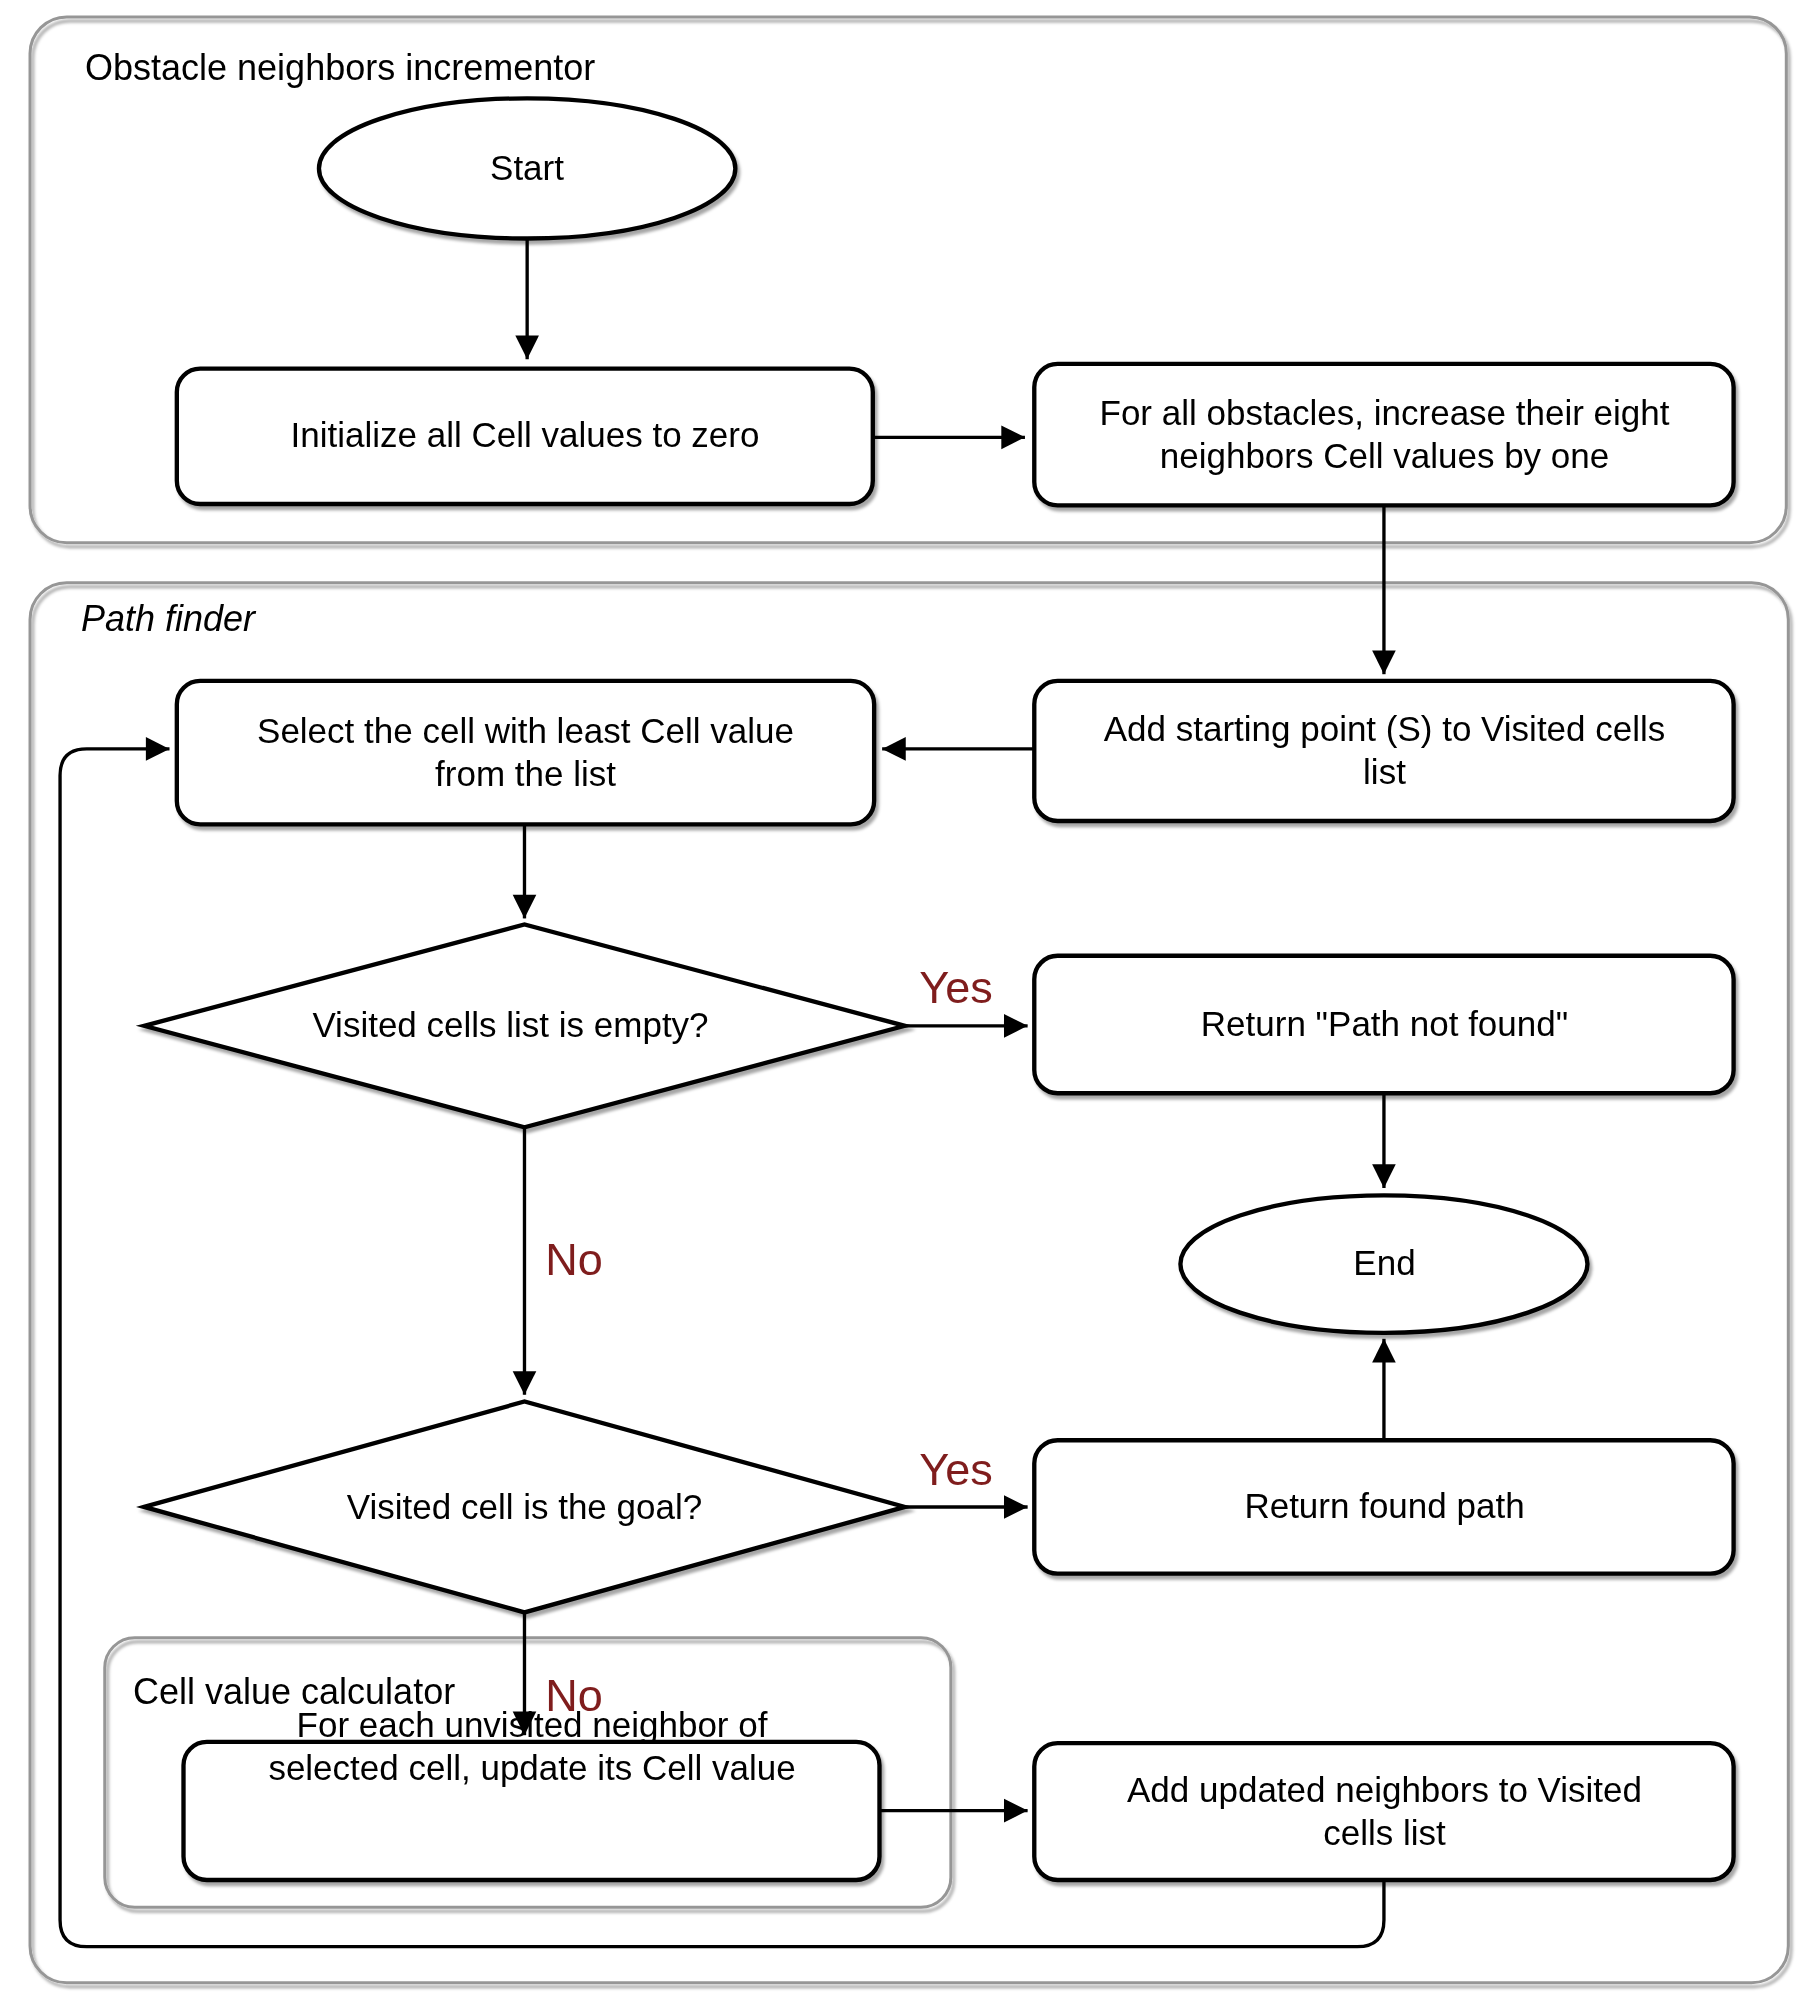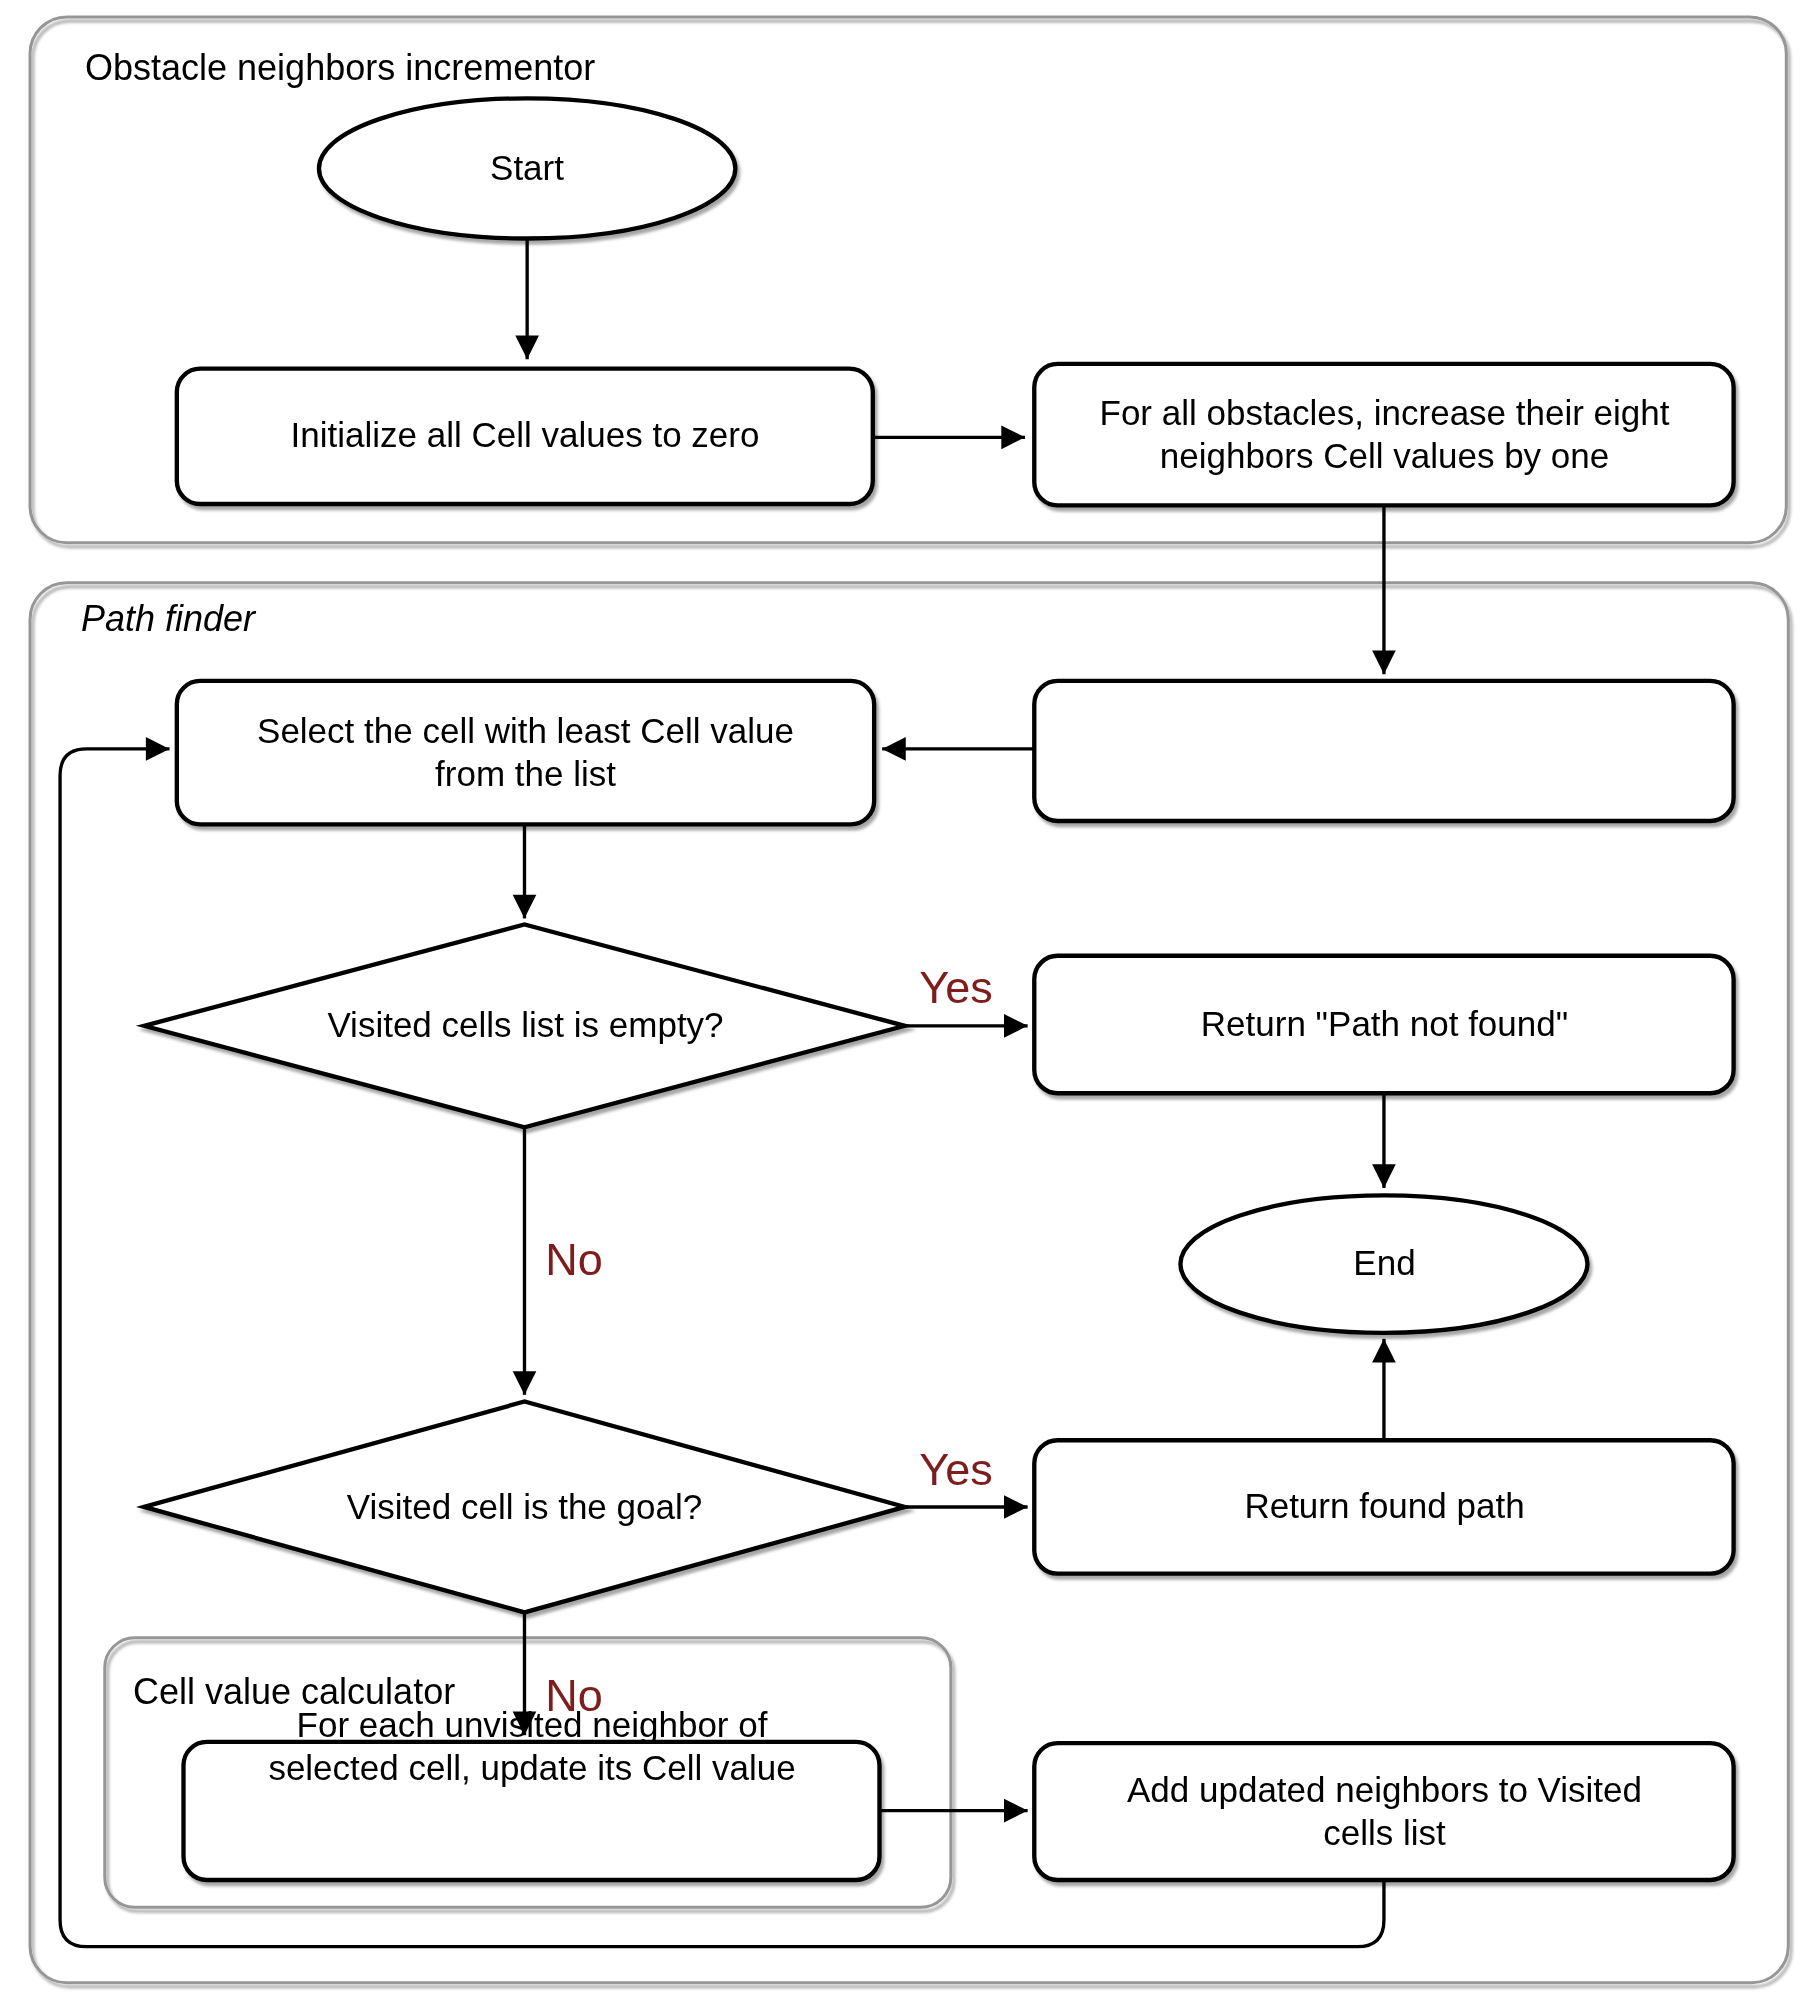--- a/index.html
+++ b/index.html
@@ -103,21 +103,23 @@
   <div class="ctitle" style="left:85px; top:48px;">Obstacle neighbors incrementor</div>
   <div class="ctitle" style="left:81px; top:599px;font-style:italic;">Path finder</div>
   <div class="ctitle" style="left:133px; top:1672px;">Cell value calculator</div>
 
   <div class="lbl" style="left:319px; top:98px; width:416px; height:140px;">Start</div>
   <div class="lbl" style="left:177px; top:368px; width:696px; height:135px;">Initialize all Cell values to zero</div>
   <div class="lbl" style="left:1035px; top:364px; width:699px; height:141px;">For all obstacles, increase their eight
 neighbors Cell values by one</div>
   <div class="lbl" style="left:177px; top:681px; width:697px; height:144px;">Select the cell with least Cell value
 from the list</div>
-  <div class="lbl" style="left:145px; top:924px; width:761px; height:203px;">Visited cells list is empty?</div>
+  <div class="lbl" style="left:1035px; top:681px; width:699px; height:140px;">Add starting point (S) to Visited cells
+list</div>
+  <div class="lbl" style="left:130px; top:924px; width:761px; height:203px;">Visited cells list is empty?</div>
   <div class="lbl" style="left:1035px; top:956px; width:699px; height:137px;">Return "Path not found"</div>
   <div class="lbl" style="left:1181px; top:1195px; width:407px; height:137px;">End</div>
   <div class="lbl" style="left:144px; top:1402px; width:761px; height:211px;">Visited cell is the goal?</div>
   <div class="lbl" style="left:1035px; top:1440px; width:699px; height:133px;">Return found path</div>
   <div class="lbl" style="left:184px; top:1678px; width:696px; height:138px;">For each unvisited neighbor of
 selected cell,  update its Cell value</div>
   <div class="lbl" style="left:1035px; top:1743px; width:699px; height:137px;">Add updated neighbors to Visited
 cells list</div>
 
   <div class="elabel" style="left:906px; top:964px; width:100px; height:47px;">Yes</div>

